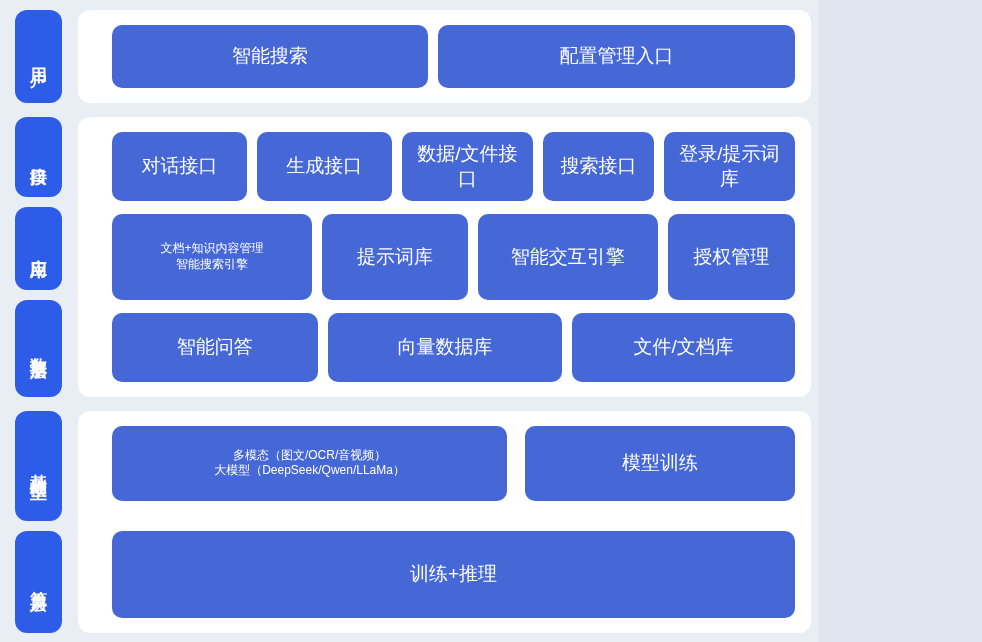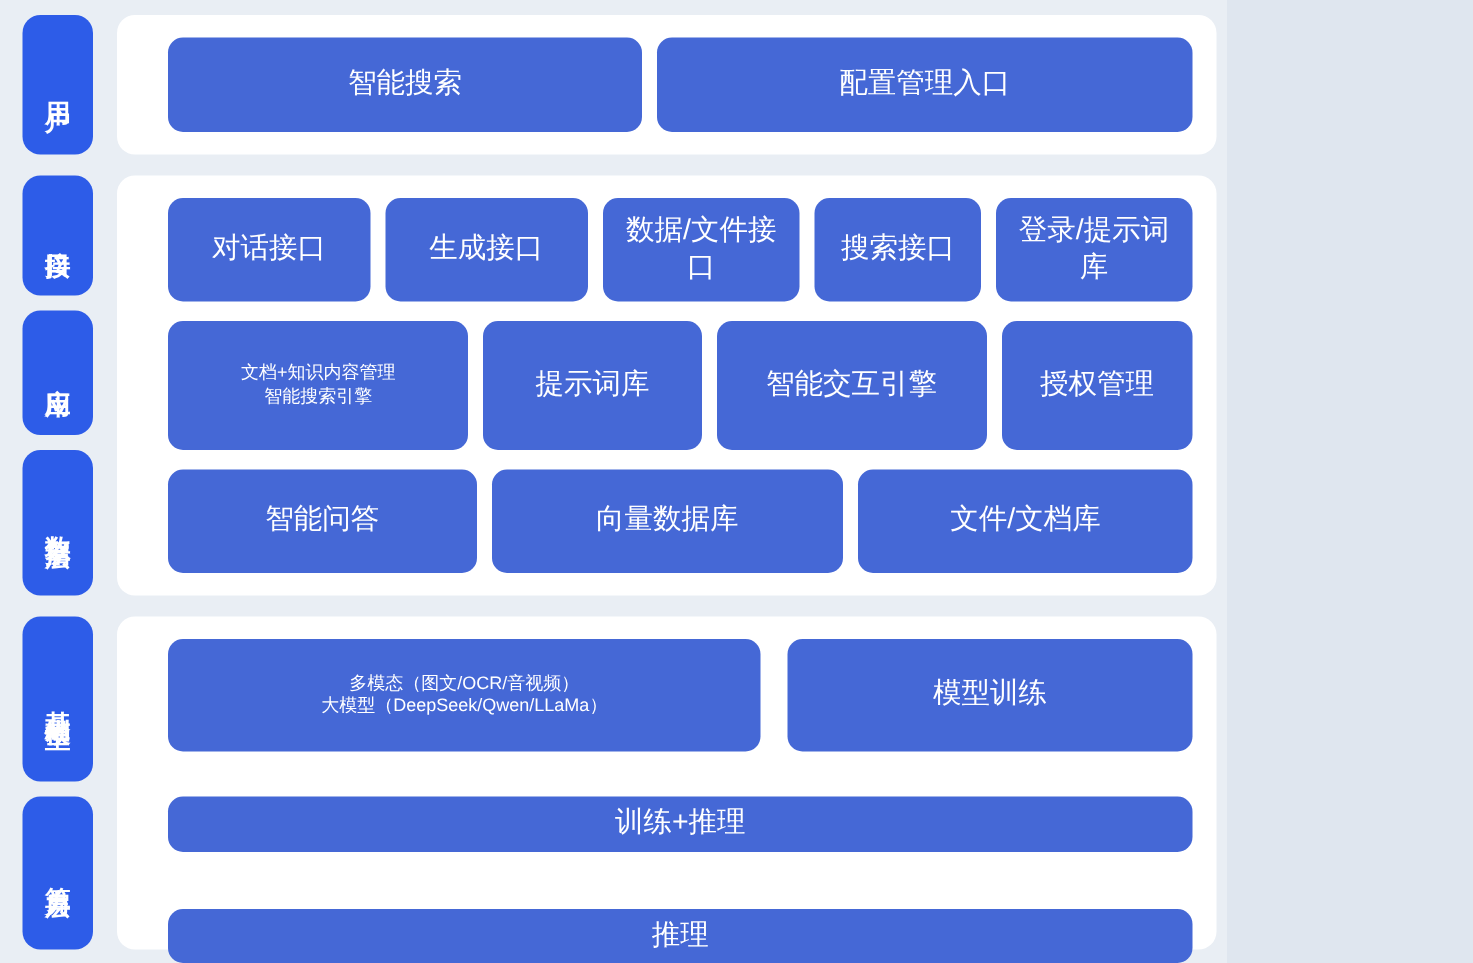--- a/index.html
+++ b/index.html
@@ -98,18 +98,17 @@
       <div class="layer-label" style="flex:100">算力层</div>
     </div>
     <div class="card">
       <div class="row gap-wide" style="flex:73">
         <div class="btn small-text" style="flex:333">多模态（图文/OCR/音视频）
 大模型（DeepSeek/Qwen/LLaMa）</div>
         <div class="btn" style="flex:223">模型训练</div>
       </div>
       <div class="row gap-xwide" style="flex:85">
         <div class="btn" style="flex:369">训练+推理</div>
-        <div class="btn" style="flex:455">推理</div>
       </div>
     </div>
   </div>
 
 </div>
 
 </body></html>

